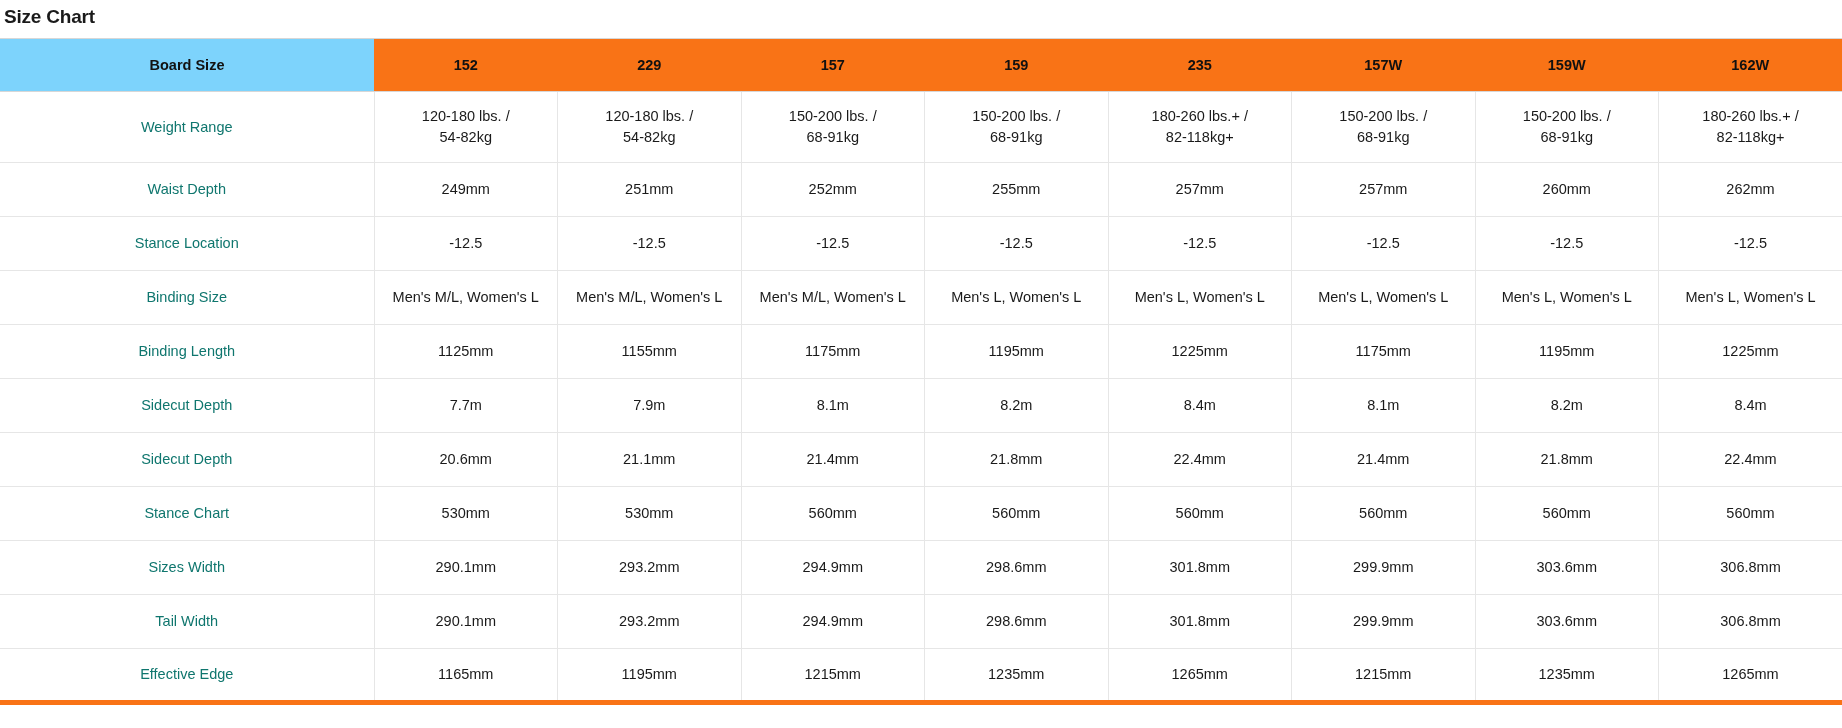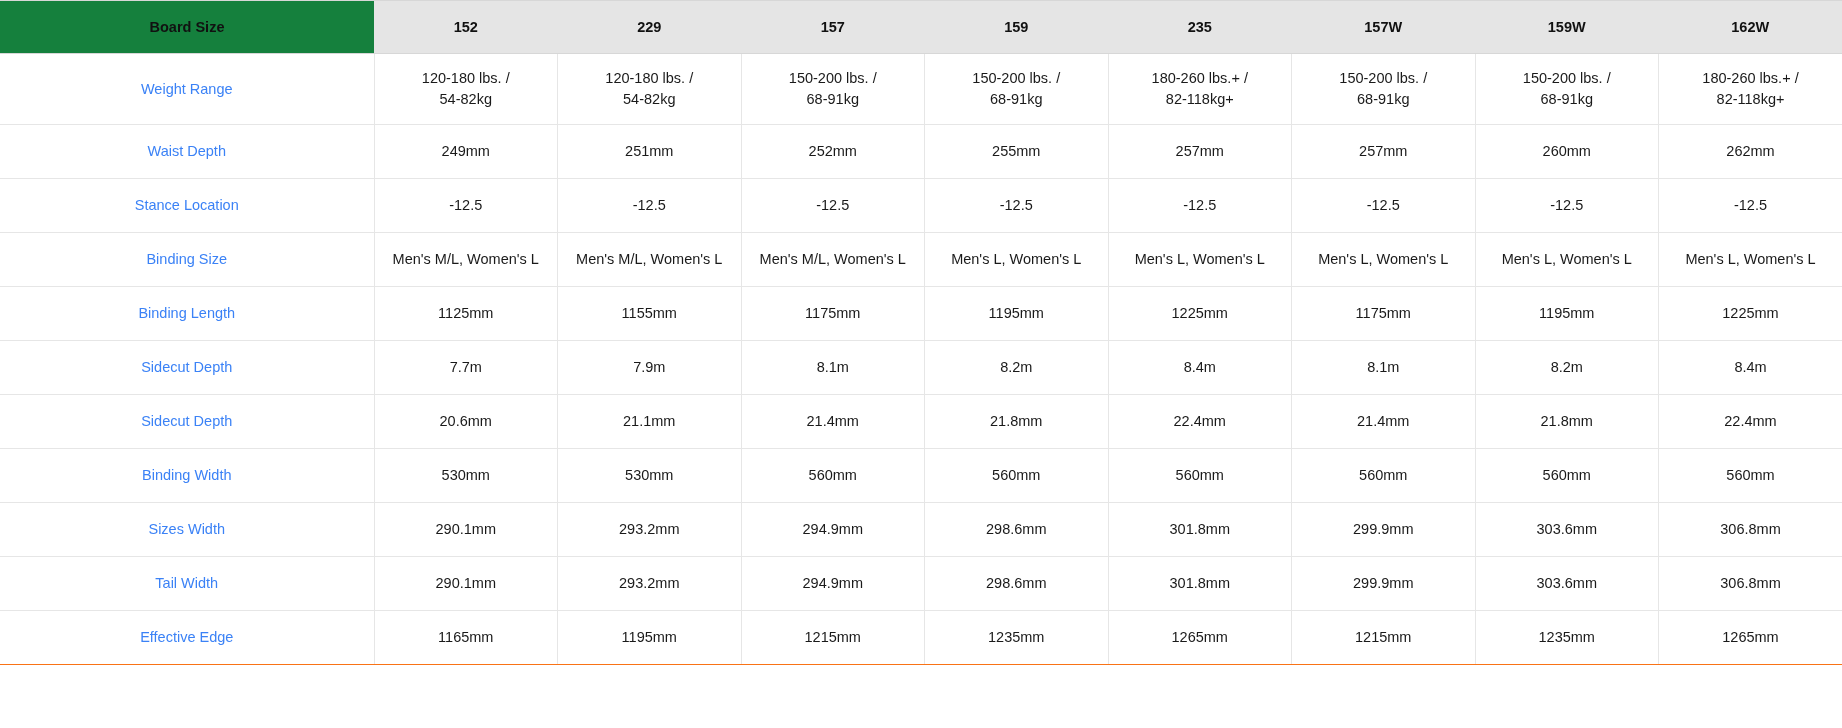--- a/index.html
+++ b/index.html
@@ -29,64 +29,65 @@
   table.size-chart {
     border-collapse: collapse;
     width: 1842px;
     table-layout: fixed;
     font-size: 14.5px;
   }
   table.size-chart col.label-col { width: 374px; }
   table.size-chart col.data-col { width: 183.5px; }
 
   table.size-chart thead th {
-    background: #e5e5e5;
+    background: #f97316;
     font-size: 14.5px;
     font-weight: bold;
     color: #111111;
     text-align: center;
     padding: 18px 6px;
     border: 1px solid #d7d7d7;
     border-left: none;
     border-right: none;
     vertical-align: middle;
   }
   table.size-chart thead th.row-label-head {
-    background: #15803d;
+    background: #7dd3fc;
   }
   table.size-chart tbody td {
     border-bottom: 1px solid #e6e6e6;
     border-right: 1px solid #e6e6e6;
     padding: 14px 10px;
     text-align: center;
     vertical-align: middle;
     color: #1a1a1a;
     font-size: 14.5px;
     line-height: 1.45;
     background: #ffffff;
     height: 54px;
     box-sizing: border-box;
   }
   table.size-chart tbody td.row-label {
     border-right: 1px solid #e6e6e6;
     border-left: none;
-    color: #3b82f6;
+    color: #0f766e;
   }
   table.size-chart tbody tr td:last-child {
     border-right: none;
   }
   table.size-chart tbody tr:last-child td {
-    border-bottom: 1px solid #f97316;
+    border-bottom: 5px solid #f97316;
   }
   .cell-line { display: block; }
 </style>
 </head>
 <body>
 
 <div class="page">
+  <div class="chart-title">Size Chart</div>
 
   <table class="size-chart">
     <colgroup>
       <col class="label-col">
       <col class="data-col">
         <col class="data-col">
         <col class="data-col">
         <col class="data-col">
       <col class="data-col">
         <col class="data-col">
@@ -298,21 +299,21 @@
             <span class="cell-line">21.4mm</span>
           </td>
           <td>
             <span class="cell-line">21.8mm</span>
           </td>
           <td>
             <span class="cell-line">22.4mm</span>
           </td>
         </tr>
         <tr>
-          <td class="row-label">Binding Width</td>
+          <td class="row-label">Stance Chart</td>
           <td>
             <span class="cell-line">530mm</span>
           </td>
           <td>
             <span class="cell-line">530mm</span>
           </td>
           <td>
             <span class="cell-line">560mm</span>
           </td>
           <td>

